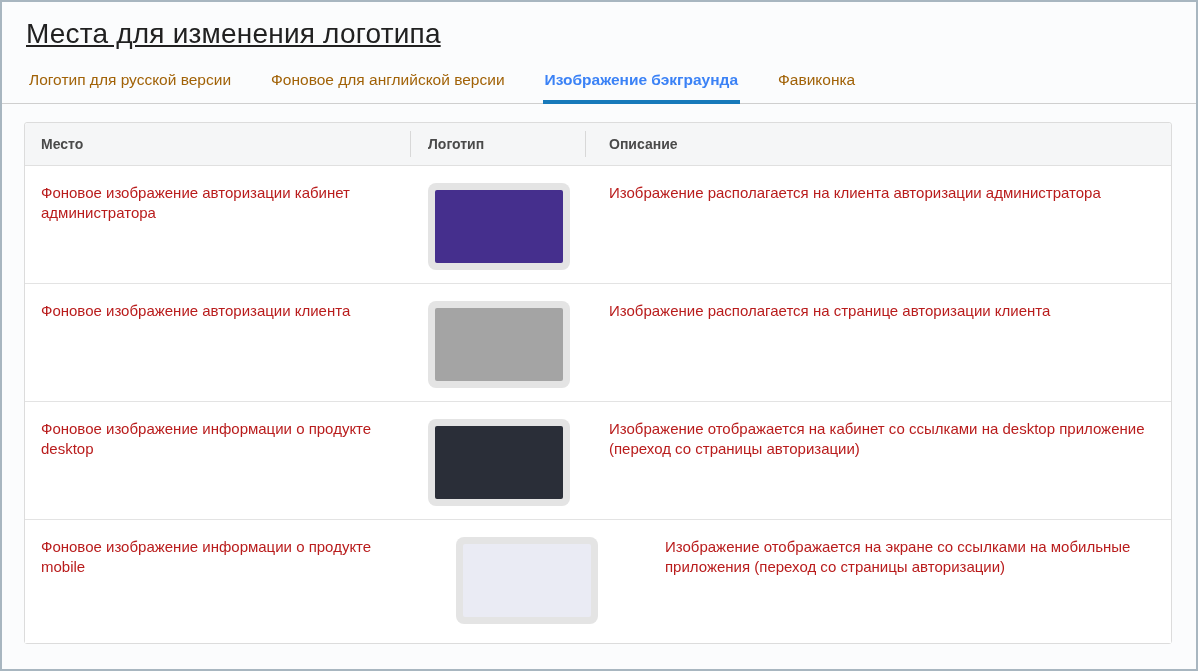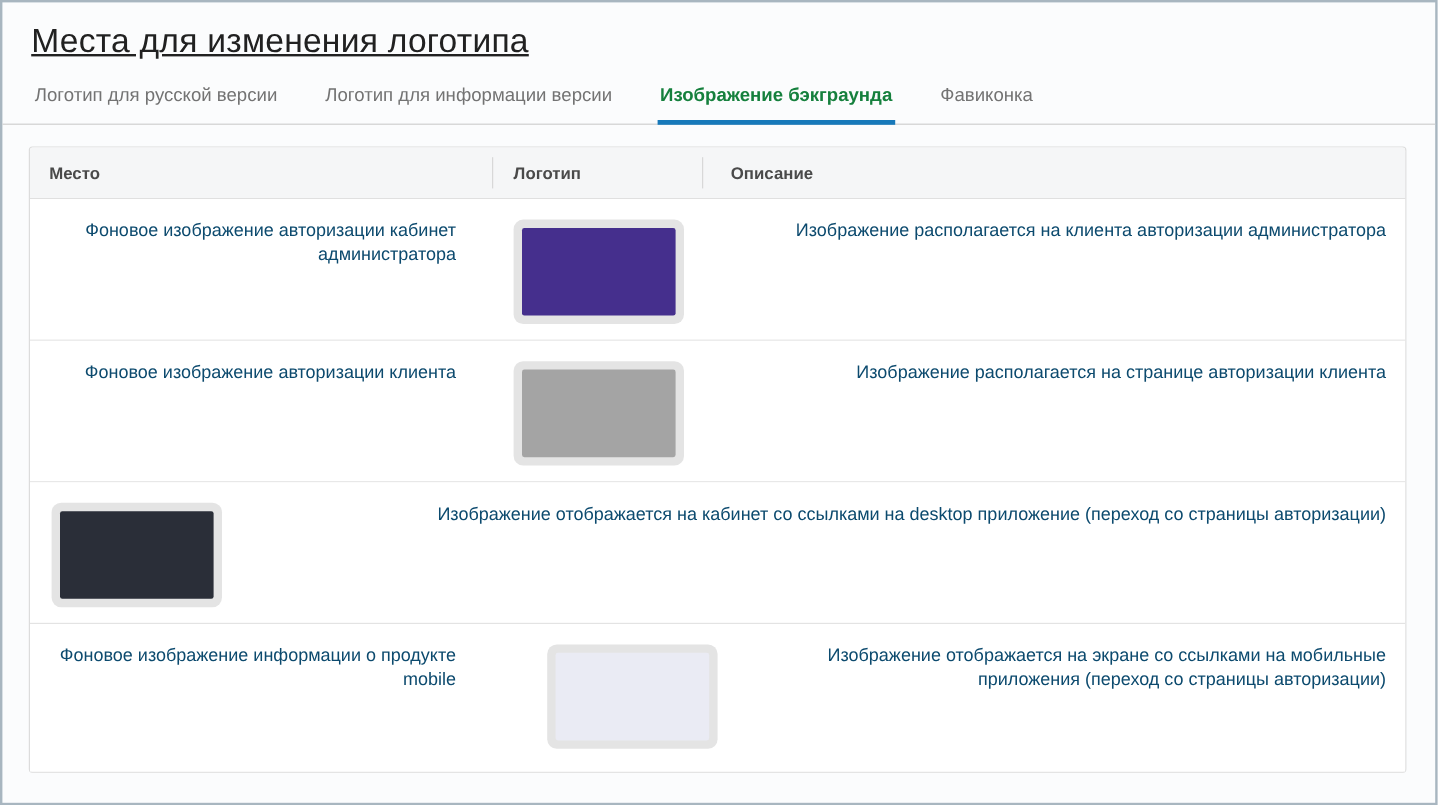--- a/index.html
+++ b/index.html
@@ -26,30 +26,30 @@
   }
   .tabbar {
     margin-top: 21px;
     padding-left: 25px;
     border-bottom: 1px solid #cfcfcf;
     display: flex;
     align-items: flex-end;
   }
   .tab {
     font-size: 15.5px;
-    color: #737373;
+    color: #a16207;
     padding: 0 2px 11px 2px;
     margin-right: 36px;
     cursor: pointer;
     border-bottom: 4px solid transparent;
     margin-bottom: -1px;
     white-space: nowrap;
   }
   .tab.active {
-    color: #15803d;
+    color: #3b82f6;
     font-weight: 700;
     border-bottom-color: var(--accent, #1779ba);
   }
   .table {
     box-sizing: border-box;
     margin: 18px 24px 0 22px;
     border: 1px solid #dcdcdc;
     border-radius: 3px;
     background: #ffffff;
   }
@@ -84,24 +84,23 @@
   .tr {
     display: flex;
     min-height: 117px;
     border-bottom: 1px solid #e3e3e3;
     background: #ffffff;
   }
   .tr:last-child { border-bottom: none; min-height: 123px; gap: 28px; }
   .td {
     box-sizing: border-box;
     font-size: 15px;
-    color: #0c4a6e;
+    color: #b91c1c;
     line-height: 1.35;
     padding-top: 17px;
-    text-align: right;
   }
   .td.col-place { padding-right: 30px; }
   .swatch-frame {
     box-sizing: border-box;
     width: 142px;
     height: 87px;
     background: #e4e4e4;
     border-radius: 8px;
     padding: 7px;
     cursor: pointer;
@@ -113,21 +112,21 @@
   }
 </style>
 </head>
 <body>
 
 <div class="viewport">
   <h1 class="page-title">Места для изменения логотипа</h1>
 
   <div class="tabbar" id="tabbar">
       <div class="tab">Логотип для русской версии</div>
-      <div class="tab">Логотип для информации версии</div>
+      <div class="tab">Фоновое для английской версии</div>
       <div class="tab active">Изображение бэкграунда</div>
       <div class="tab">Фавиконка</div>
     </div>
 
   <div class="table">
     <div class="thead">
       <div class="th col-place">Место</div>
       <div class="th col-logo">Логотип</div>
       <div class="th col-desc">Описание</div>
     </div>
@@ -144,20 +143,21 @@
         <div class="tr">
           <div class="td col-place">Фоновое изображение авторизации клиента</div>
           <div class="td col-logo">
             <div class="swatch-frame">
               <div class="swatch" style="background: rgb(164, 164, 164);"></div>
             </div>
           </div>
           <div class="td col-desc">Изображение располагается на странице авторизации клиента</div>
         </div>
         <div class="tr">
+          <div class="td col-place">Фоновое изображение информации о продукте desktop</div>
           <div class="td col-logo">
             <div class="swatch-frame">
               <div class="swatch" style="background: rgb(42, 46, 56);"></div>
             </div>
           </div>
           <div class="td col-desc">Изображение отображается на кабинет со ссылками на desktop приложение (переход со страницы авторизации)</div>
         </div>
         <div class="tr">
           <div class="td col-place">Фоновое изображение информации о продукте mobile</div>
           <div class="td col-logo">

